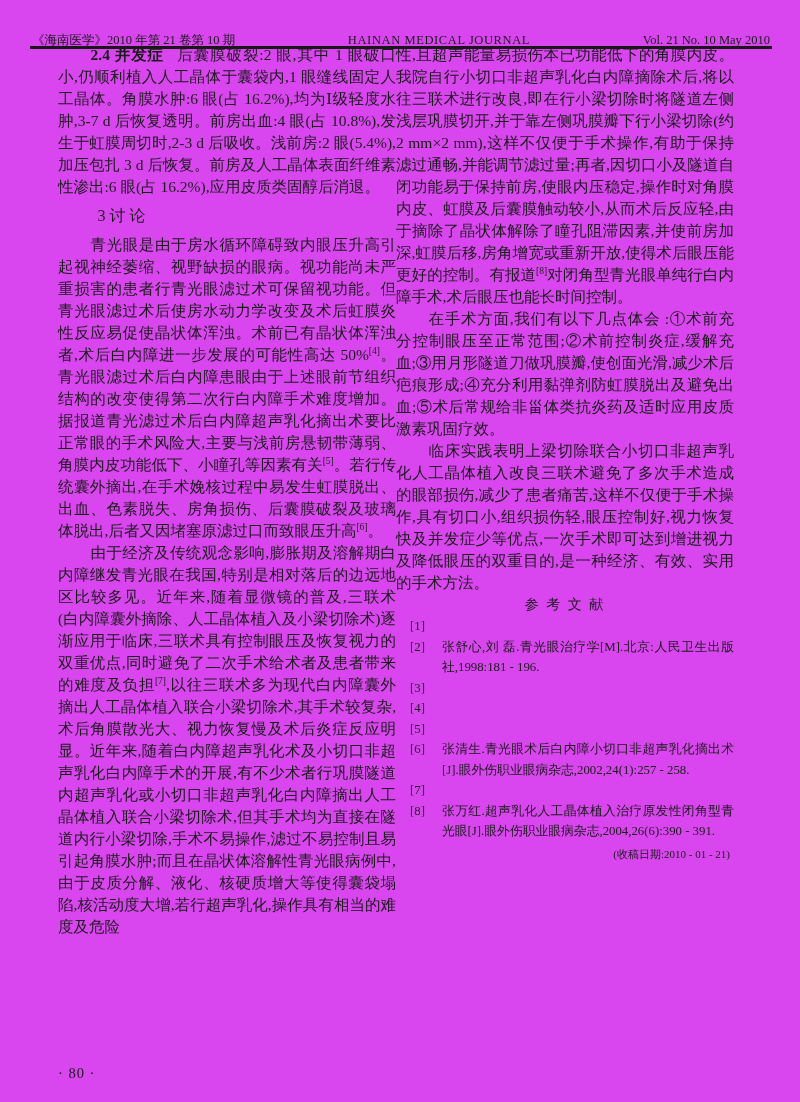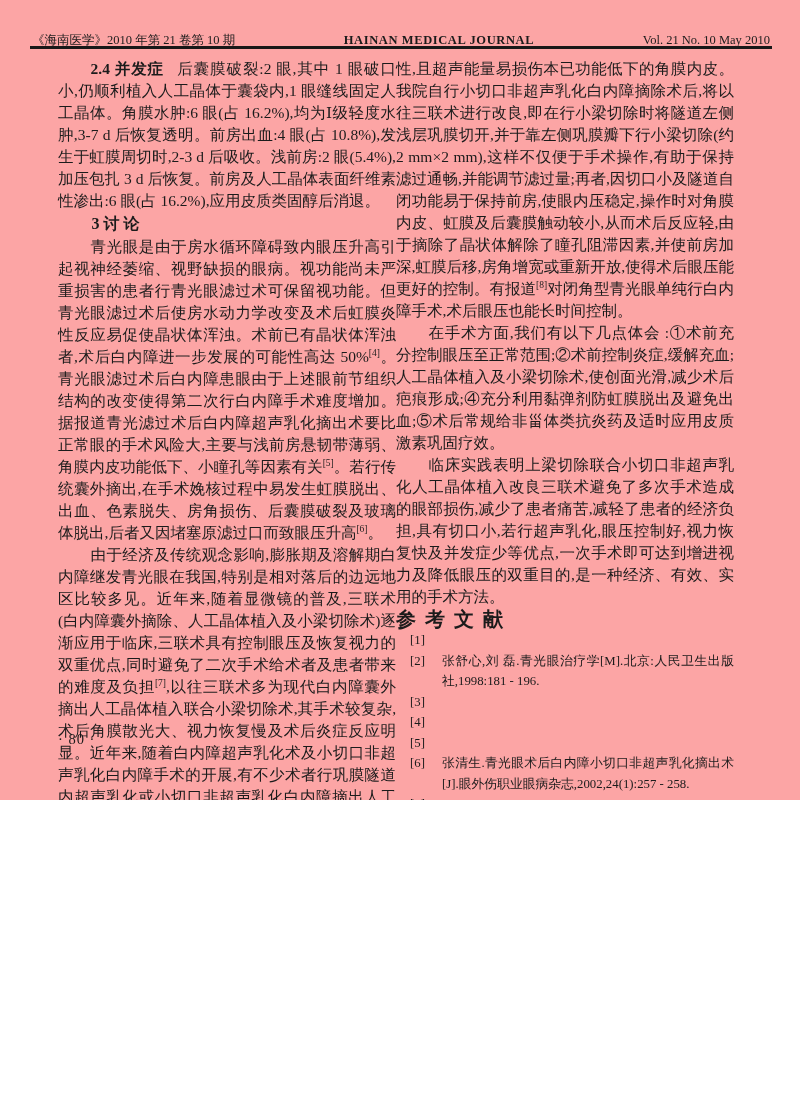--- a/index.html
+++ b/index.html
@@ -1,73 +1,74 @@
 <!DOCTYPE html>
 <html><head>
 <meta charset="utf-8">
 <style>
   html, body { margin: 0; padding: 0; background: #ffffff; }
   .page {
     position: relative;
     width: 800px;
-    height: 800px;
-    background: #fca5a5;
+    height: 1102px;
+    background: #d946ef;
     color: #1b1b1b;
     font-family: "Liberation Serif", "DejaVu Serif", serif;
     overflow: hidden;
     box-sizing: border-box;
   }
   .header {
     position: absolute;
     top: 26px; left: 32px; right: 30px;
     display: flex;
     justify-content: space-between;
     align-items: baseline;
     font-size: 12.5px;
     white-space: nowrap;
   }
-  .h-center { font-weight: bold; letter-spacing: 0.6px; margin-top: 7px; }
+  .h-center { font-weight: normal; letter-spacing: 0.6px; margin-top: 7px; }
   .header-rule {
     position: absolute;
     top: 46px; left: 30px; right: 28px;
     height: 3px;
     background: #181818;
   }
   .columns {
     position: absolute;
-    top: 58px; left: 58px;
+    top: 44px; left: 58px;
     width: 688px;
     display: flex;
     gap: 0;
   }
   .col {
     width: 338px;
     font-size: 15.5px;
     line-height: 22px;
     text-align: justify;
   }
   p.para { margin: 0; }
   .indent { text-indent: 2.1em; }
   .para-head { margin-right: 0.85em; }
   .heading {
-    margin: 0;
-    font-weight: bold;
+    margin: 6px;
+    font-weight: normal;
     font-size: 16px;
     line-height: 24px;
     text-indent: 2.1em;
   }
   sup {
     font-size: 9.5px;
     vertical-align: super;
     line-height: 0;
   }
   .refs-heading {
     margin: 7px 0 4px;
-    font-weight: bold;
-    font-size: 20px;
+    text-align: center;
+    font-weight: normal;
+    font-size: 14px;
     letter-spacing: 2px;
     text-indent: 0;
   }
   .ref {
     display: flex;
     font-size: 12.8px;
     line-height: 20.5px;
     text-align: justify;
     padding-left: 14px;
   }
@@ -75,21 +76,21 @@
   .ref-text { flex: 1; }
   .received {
     text-align: right;
     font-size: 11px;
     line-height: 24px;
     padding-right: 4px;
   }
   .footer {
     position: absolute;
     left: 58px;
-    bottom: 52px;
+    bottom: 20px;
     font-size: 14.5px;
     letter-spacing: 1px;
   }
 </style>
 </head>
 <body>
 
 <div class="page">
 
   <div class="header">
@@ -103,22 +104,22 @@
 
     <div class="col">
       <p class="para indent"><b class="para-head">2.4 并发症</b><span>后囊膜破裂:2 眼,其中 1 眼破口小,仍顺利植入人工晶体于囊袋内,1 眼缝线固定人工晶体。角膜水肿:6 眼(占 16.2%),均为Ⅰ级轻度水肿,3-7 d 后恢复透明。前房出血:4 眼(占 10.8%),发生于虹膜周切时,2-3 d 后吸收。浅前房:2 眼(5.4%),加压包扎 3 d 后恢复。前房及人工晶体表面纤维素性渗出:6 眼(占 16.2%),应用皮质类固醇后消退。</span></p>
       <p class="heading">3 讨 论</p>
       <p class="para indent"><span>青光眼是由于房水循环障碍致内眼压升高引起视神经萎缩、视野缺损的眼病。视功能尚未严重损害的患者行青光眼滤过术可保留视功能。但青光眼滤过术后使房水动力学改变及术后虹膜炎性反应易促使晶状体浑浊。术前已有晶状体浑浊者,术后白内障进一步发展的可能性高达 50%</span><sup>[4]</sup><span>。青光眼滤过术后白内障患眼由于上述眼前节组织结构的改变使得第二次行白内障手术难度增加。据报道青光滤过术后白内障超声乳化摘出术要比正常眼的手术风险大,主要与浅前房悬韧带薄弱、角膜内皮功能低下、小瞳孔等因素有关</span><sup>[5]</sup><span>。若行传统囊外摘出,在手术娩核过程中易发生虹膜脱出、出血、色素脱失、房角损伤、后囊膜破裂及玻璃体脱出,后者又因堵塞原滤过口而致眼压升高</span><sup>[6]</sup><span>。</span></p>
       <p class="para indent"><span>由于经济及传统观念影响,膨胀期及溶解期白内障继发青光眼在我国,特别是相对落后的边远地区比较多见。近年来,随着显微镜的普及,三联术(白内障囊外摘除、人工晶体植入及小梁切除术)逐渐应用于临床,三联术具有控制眼压及恢复视力的双重优点,同时避免了二次手术给术者及患者带来的难度及负担</span><sup>[7]</sup><span>,以往三联术多为现代白内障囊外摘出人工晶体植入联合小梁切除术,其手术较复杂,术后角膜散光大、视力恢复慢及术后炎症反应明显。近年来,随着白内障超声乳化术及小切口非超声乳化白内障手术的开展,有不少术者行巩膜隧道内超声乳化或小切口非超声乳化白内障摘出人工晶体植入联合小梁切除术,但其手术均为直接在隧道内行小梁切除,手术不易操作,滤过不易控制且易引起角膜水肿;而且在晶状体溶解性青光眼病例中,由于皮质分解、液化、核硬质增大等使得囊袋塌陷,核活动度大增,若行超声乳化,操作具有相当的难度及危险</span></p>
     </div>
 
     <div class="col">
       <p class="para"><span>性,且超声能量易损伤本已功能低下的角膜内皮。我院自行小切口非超声乳化白内障摘除术后,将以往三联术进行改良,即在行小梁切除时将隧道左侧浅层巩膜切开,并于靠左侧巩膜瓣下行小梁切除(约 2 mm×2 mm),这样不仅便于手术操作,有助于保持滤过通畅,并能调节滤过量;再者,因切口小及隧道自闭功能易于保持前房,使眼内压稳定,操作时对角膜内皮、虹膜及后囊膜触动较小,从而术后反应轻,由于摘除了晶状体解除了瞳孔阻滞因素,并使前房加深,虹膜后移,房角增宽或重新开放,使得术后眼压能更好的控制。有报道</span><sup>[8]</sup><span>对闭角型青光眼单纯行白内障手术,术后眼压也能长时间控制。</span></p>
-      <p class="para indent">在手术方面,我们有以下几点体会 :①术前充分控制眼压至正常范围;②术前控制炎症,缓解充血;人工晶体植入及小梁切除术,使创面光滑,减少术后疤痕形成;④充分利用黏弹剂防虹膜脱出及避免出血;⑤术后常规给非甾体类抗炎药及适时应用皮质激素巩固疗效。</p>
-      <p class="para indent">临床实践表明上梁切除联合小切口非超声乳化人工晶体植入改良三联术避免了多次手术造成的眼部损伤,减少了患者痛苦,减轻了患者的经济负担,具有切口小,若行超声乳化,眼压控制好,视力恢复快及并发症少等优点,一次手术即可达到增进视力及降低眼压的双重目的,是一种经济、有效、实用的手术方法。</p>
+      <p class="para indent">在手术方面,我们有以下几点体会 :①术前充分控制眼压至正常范围;②术前控制炎症,缓解充血;③用月形隧道刀做巩膜瓣,使创面光滑,减少术后疤痕形成;④充分利用黏弹剂防虹膜脱出及避免出血;⑤术后常规给非甾体类抗炎药及适时应用皮质激素巩固疗效。</p>
+      <p class="para indent">临床实践表明上梁切除联合小切口非超声乳化人工晶体植入改良三联术避免了多次手术造成的眼部损伤,减少了患者痛苦,这样不仅便于手术操作,具有切口小,组织损伤轻,眼压控制好,视力恢复快及并发症少等优点,一次手术即可达到增进视力及降低眼压的双重目的,是一种经济、有效、实用的手术方法。</p>
 
       <p class="para refs-heading">参 考 文 献</p>
 
       <div class="ref">
           <span class="ref-label">[1]</span>
         </div>
       <div class="ref">
           <span class="ref-label">[2]</span>
           <span class="ref-text">张舒心,刘 磊.青光眼治疗学[M].北京:人民卫生出版社,1998:181 - 196.</span>
         </div>
@@ -133,20 +134,21 @@
         </div>
       <div class="ref">
           <span class="ref-label">[6]</span>
           <span class="ref-text">张清生.青光眼术后白内障小切口非超声乳化摘出术[J].眼外伤职业眼病杂志,2002,24(1):257 - 258.</span>
         </div>
       <div class="ref">
           <span class="ref-label">[7]</span>
         </div>
       <div class="ref">
           <span class="ref-label">[8]</span>
+          <span class="ref-text">张万红.超声乳化人工晶体植入治疗原发性闭角型青光眼[J].眼外伤职业眼病杂志,2004,26(6):390 - 391.</span>
         </div>
 
       <div class="received">(收稿日期:2010 - 01 - 21)</div>
     </div>
 
   </div>
 
   <div class="footer"><span>· 80 ·</span></div>
 
 </div>

